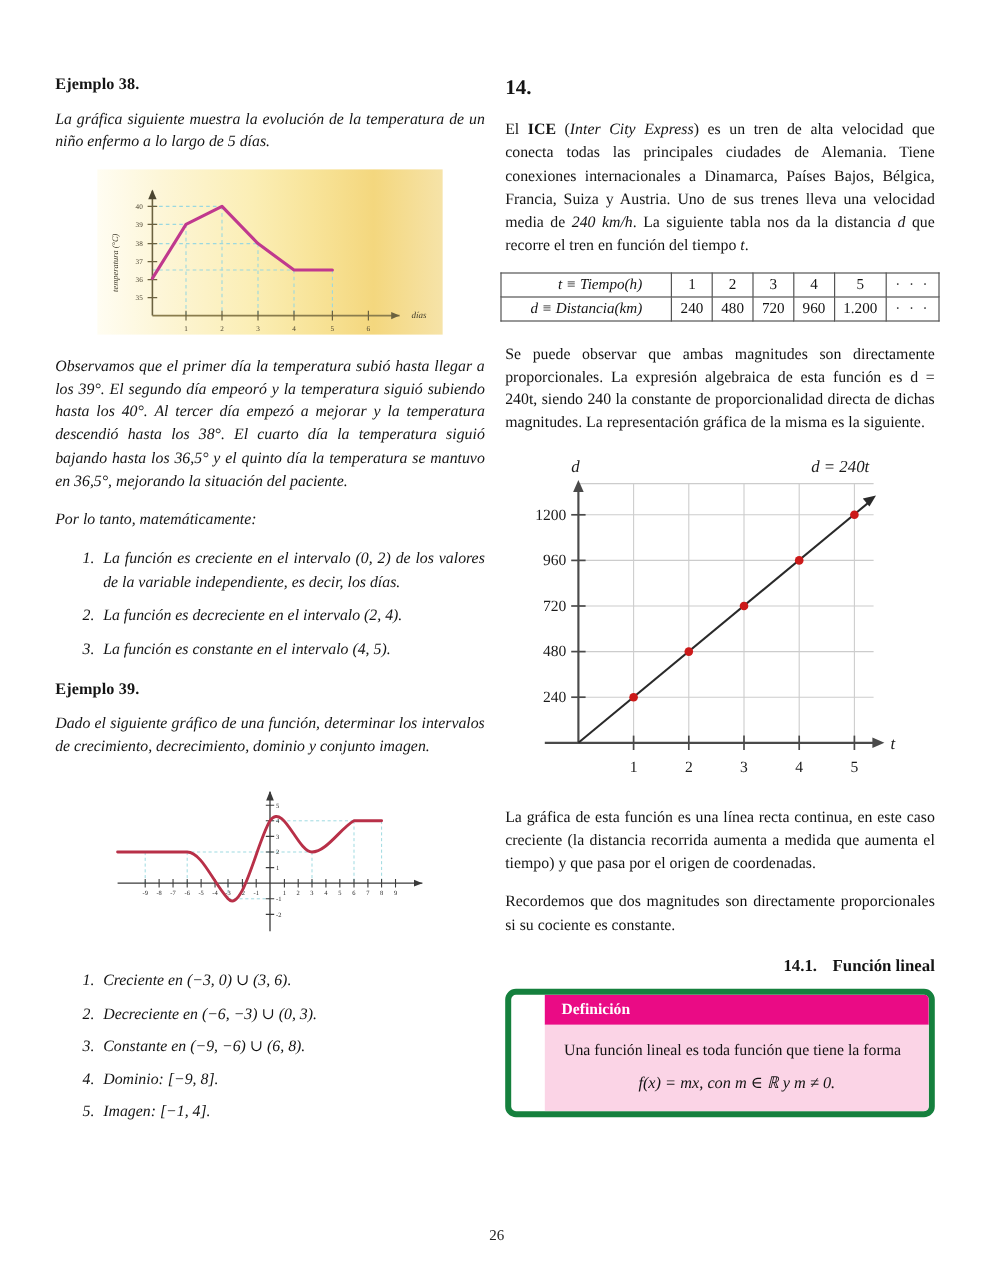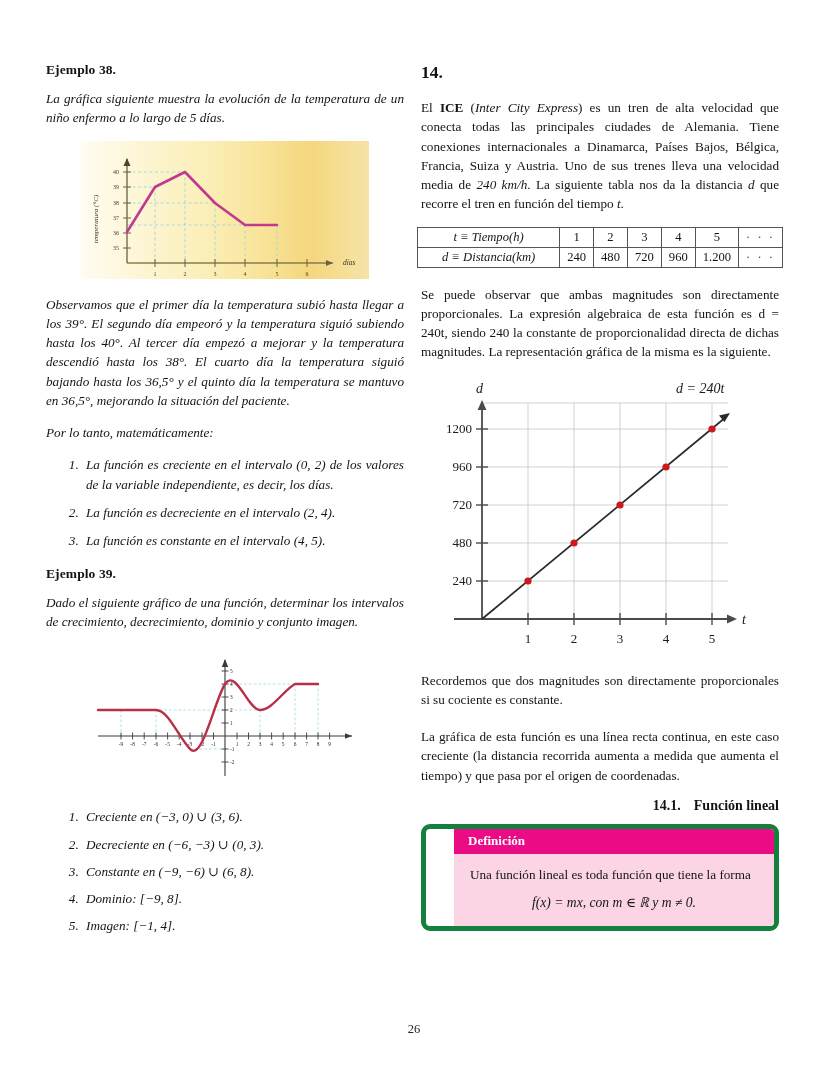--- a/index.html
+++ b/index.html
@@ -83,21 +83,21 @@
     border: 1px solid #555;
   }
   table.data td {
     border: 1px solid #555;
     padding: 2px 7px;
     text-align: center;
     white-space: nowrap;
   }
   table.data td.label {
     padding: 2px 24px;
-    text-align: center;
+    text-align: right;
   }
   table.data td.dots { color:#444; letter-spacing:2px; }
 
   
   .fig-temp {
     position: relative;
     width: 288px;
     height: 138px;
     margin: 2px auto 16px auto;
   }
@@ -454,23 +454,23 @@
           <circle cx="226" cy="92" r="3.6"></circle>
           <circle cx="272" cy="54" r="3.6"></circle>
         </g>
 
         <text x="36" y="18" font-size="14" font-style="italic" fill="#1a1a1a">d</text>
         <text x="302" y="249" font-size="14" font-style="italic" fill="#1a1a1a">t</text>
         <text x="236" y="18" font-size="14" font-style="italic" fill="#1a1a1a">d = 240t</text>
       </svg>
     </div>
 
+    <p class="para">La gráfica de esta función es una línea recta continua, en este caso creciente (la distancia recorrida aumenta a medida que aumenta el tiempo) y que pasa por el origen de coordenadas.</p>
+
     <p class="para" style="margin-bottom:18px;">Recordemos que dos magnitudes son directamente proporcionales si su cociente es constante.</p>
-
-    <p class="para">La gráfica de esta función es una línea recta continua, en este caso creciente (la distancia recorrida aumenta a medida que aumenta el tiempo) y que pasa por el origen de coordenadas.</p>
 
     <div class="subsec-head">
       <span>14.1.</span>
       <span>Función lineal</span>
     </div>
 
     <div class="defbox">
       <div class="defbox-head">Definición</div>
       <div class="defbox-body">
         <span>Una función lineal es toda función que tiene la forma</span>

